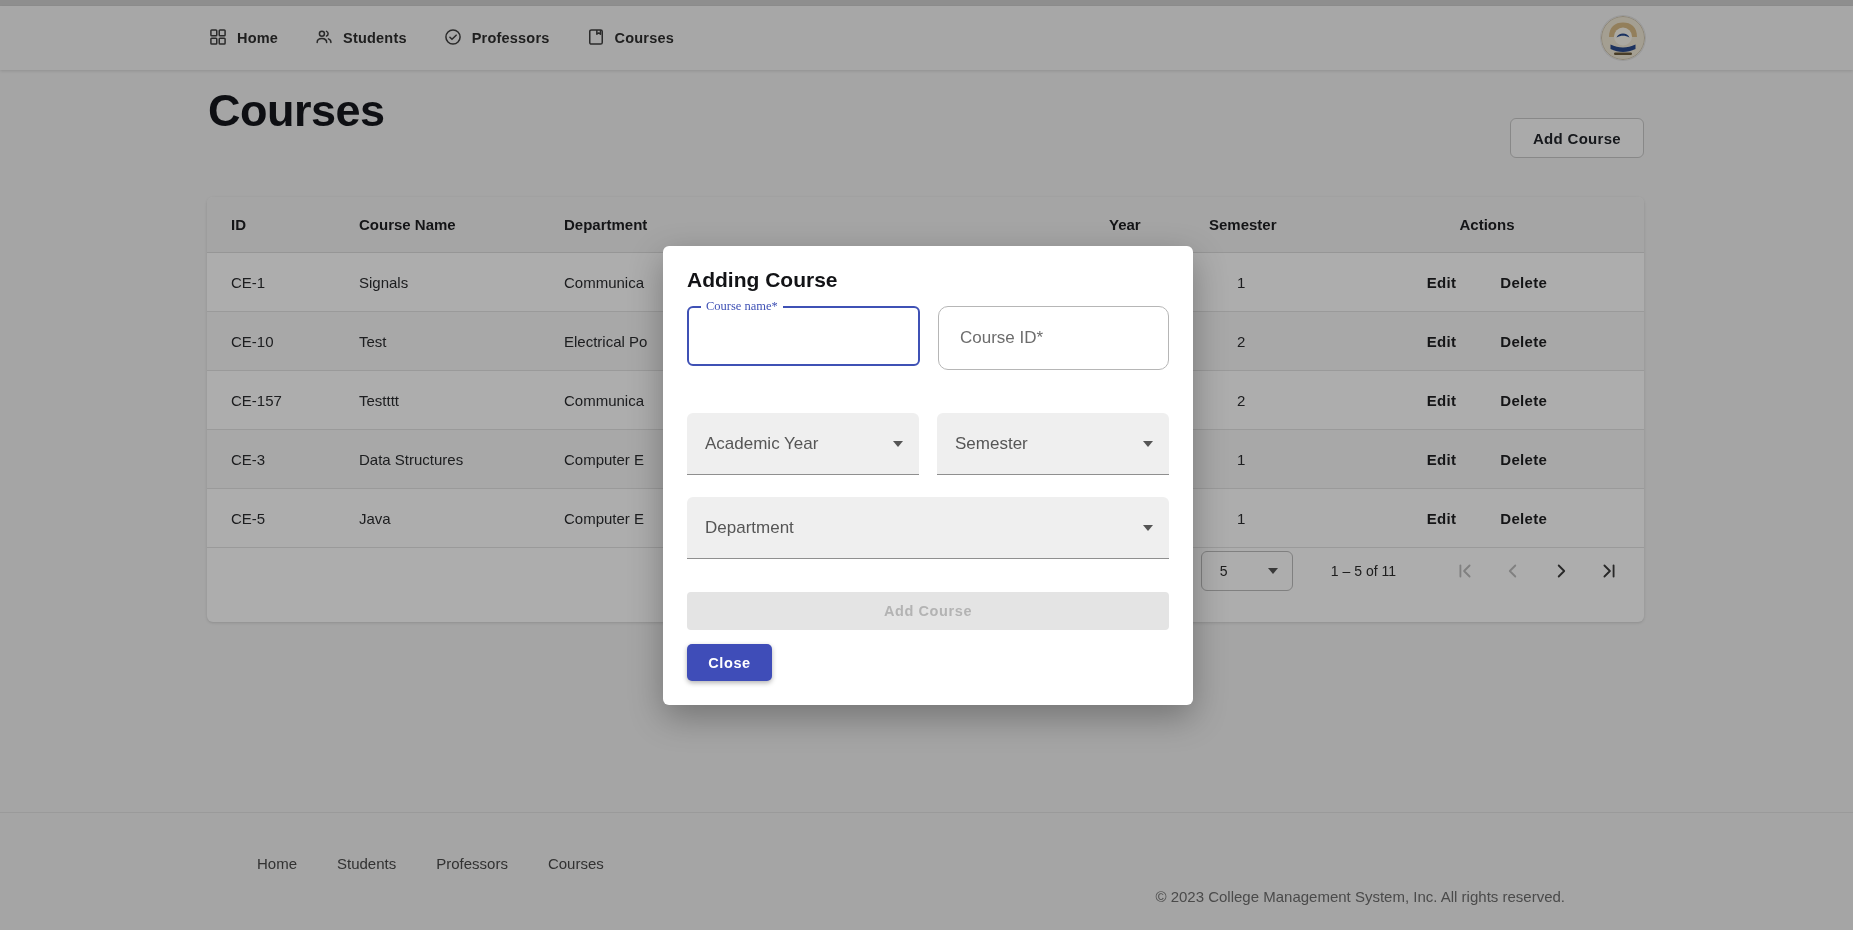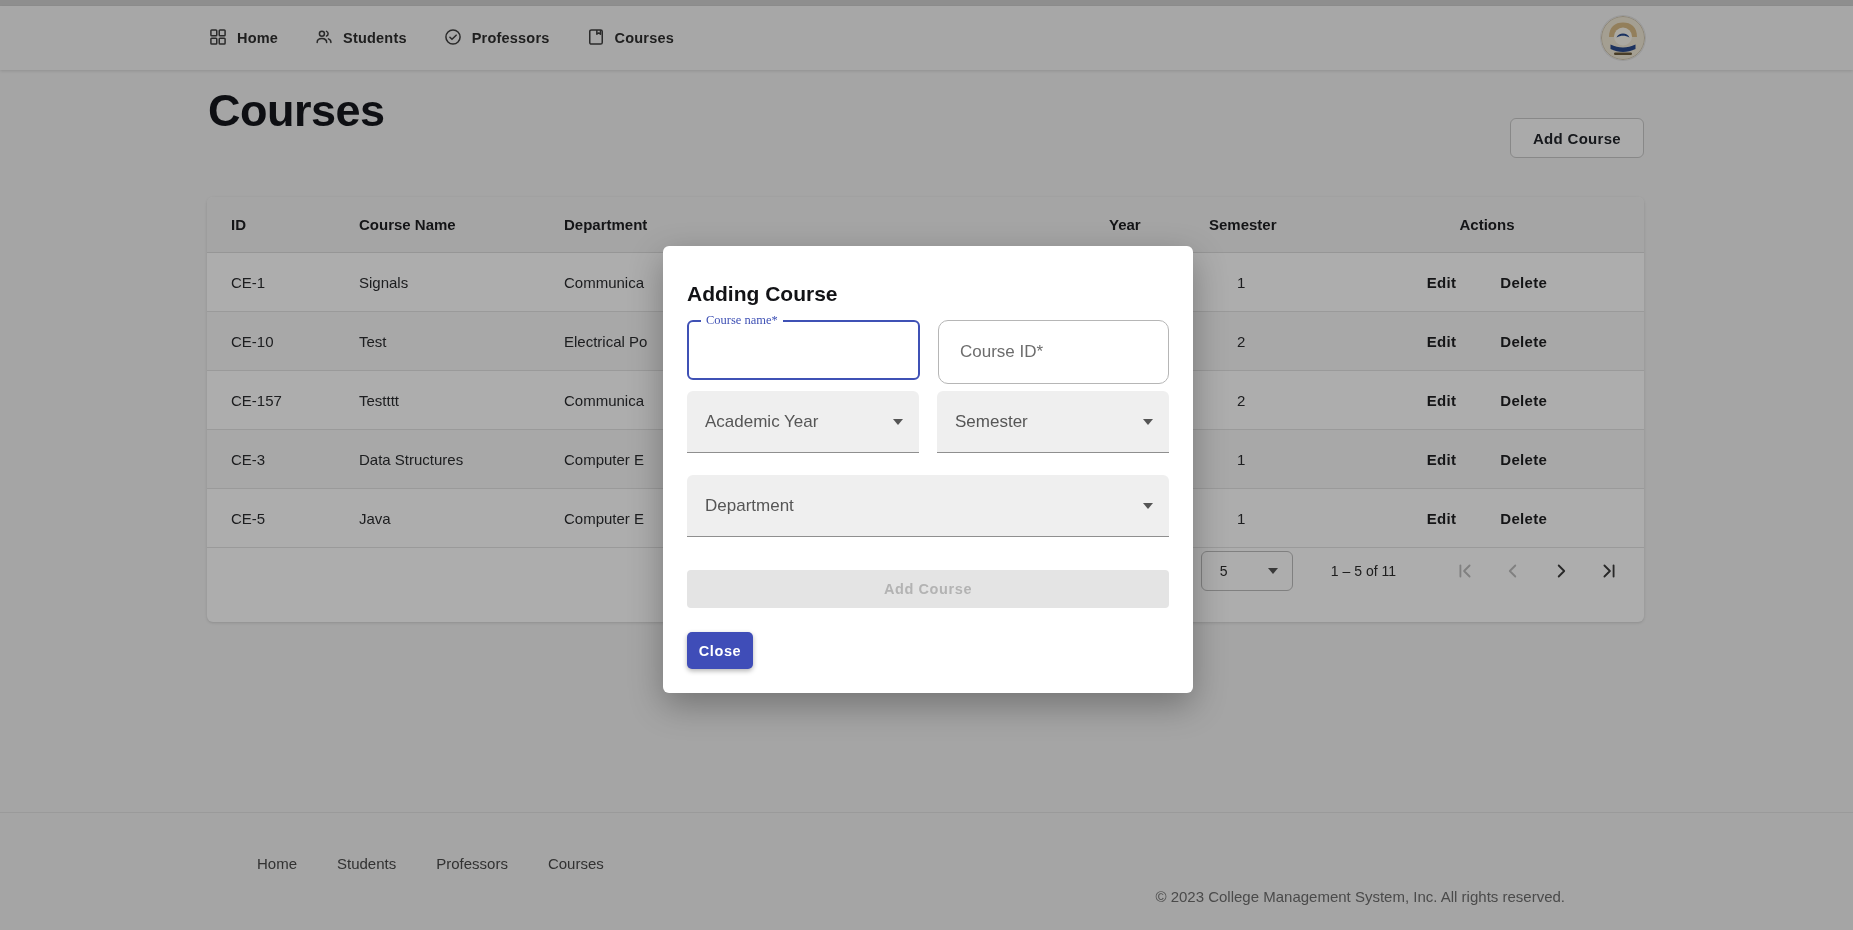--- a/index.html
+++ b/index.html
@@ -69,43 +69,43 @@
 
   
   .backdrop { position:absolute; inset:0; background:rgba(0,0,0,0.32); z-index:50; }
   .watermark { position:absolute; top:796px; left:50%; transform:translateX(-50%); z-index:60;
                text-align:center; pointer-events:none; }
   .watermark-latin { font-size:31px; font-weight:700; letter-spacing:1px; color:rgba(255,255,255,0.5);
                      margin-top:-4px; }
 
   
   .modal { position:absolute; left:663px; top:246px; width:530px; z-index:70; background:#fff;
-           border-radius:6px; box-shadow:0 12px 34px rgba(0,0,0,0.3); padding:36px 24px 24px; }
+           border-radius:6px; box-shadow:0 12px 34px rgba(0,0,0,0.3); padding:22px 24px 24px; }
   .modal-title { font-size:21px; font-weight:800; color:#121316; margin-bottom:14px; }
   .field-row { display:flex; gap:18px; }
   .field-focused { position:relative; flex:1; height:60px; border:2px solid #3f51b5; border-radius:6px;font-family:Liberation Serif, serif; }
   .float-label { position:absolute; top:-9px; left:12px; background:#fff; padding:0 5px;
                  font-size:12.5px; color:#3f51b5; }
   .field-focused input { width:100%; height:100%; border:none; outline:none; background:none;
                          padding:0 14px; font-family:inherit; font-size:17px; color:#222; }
   .field-idle { flex:1; height:64px; border:1px solid #b6b6b6; border-radius:10px; display:flex;
                 align-items:center; }
   .field-idle input { width:100%; border:none; outline:none; background:none; padding:0 21px;
                       font-family:inherit; font-size:17px; color:#333; }
   .field-idle input::placeholder { color:#6d6d6d; opacity:1; }
-  .select-row { display:flex; gap:18px; margin-top:7px; }
+  .select-row { display:flex; gap:18px; margin-top:43px; }
   .filled-select { flex:1; height:62px; background:#efefef; border-radius:6px 6px 0 0;
                    border-bottom:1px solid #8f8f8f; display:flex; align-items:center;
                    justify-content:space-between; padding:0 16px 0 18px; cursor:pointer; }
   .filled-select .sel-label { font-size:17px; color:#565656; }
   .dept-row { margin-top:22px; display:flex; }
   .submit-btn { margin-top:33px; width:100%; height:38px; background:#e4e4e4; border:none;
                 border-radius:4px; font-family:inherit; font-size:14.5px; font-weight:700;
                 color:#b3b3b3; letter-spacing:.6px; }
-  .close-btn { margin-top:24px; width:66px; height:37px; background:#3f4db8; border:none;
+  .close-btn { margin-top:14px; width:85px; height:37px; background:#3f4db8; border:none;
                border-radius:5px; font-family:inherit; font-size:14.5px; font-weight:700;
                color:#fff; letter-spacing:.6px; cursor:pointer; box-shadow:0 2px 5px rgba(0,0,0,0.3); }
 </style>
 </head>
 <body>
 
 <div class="app">
 
   <div class="top-strip"></div>
 

